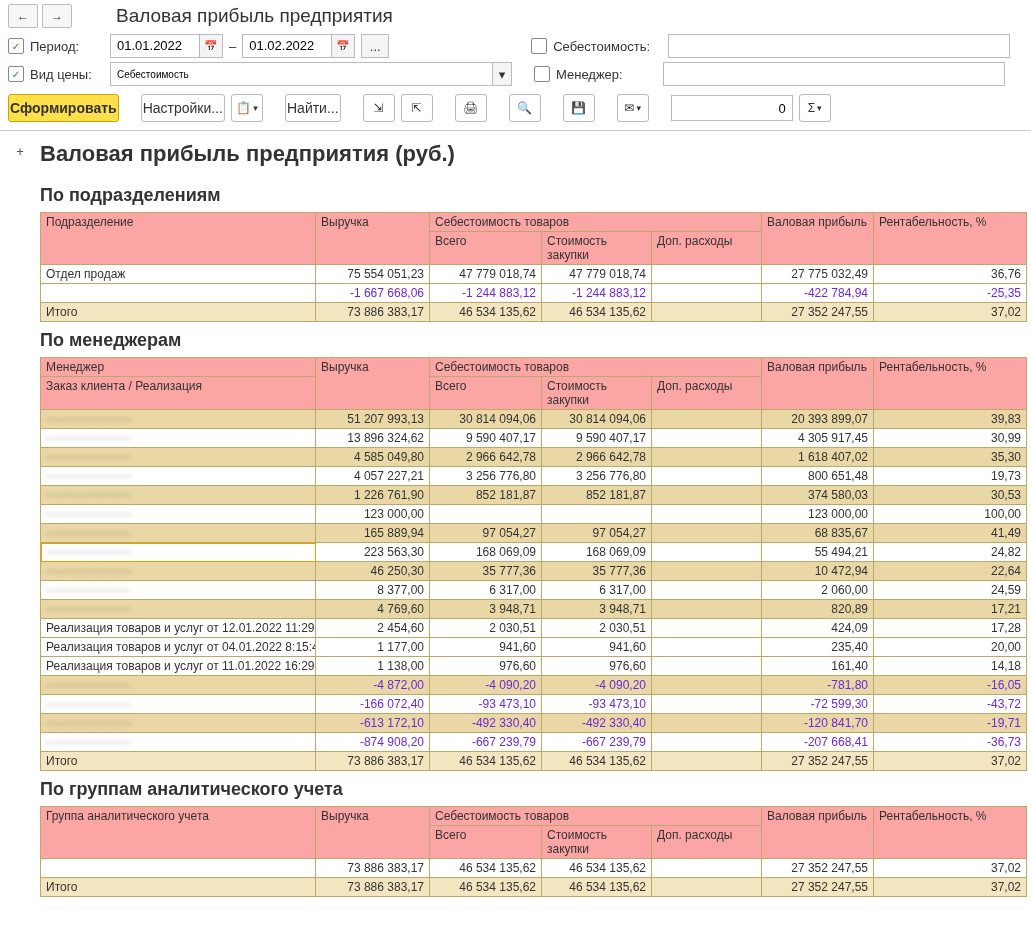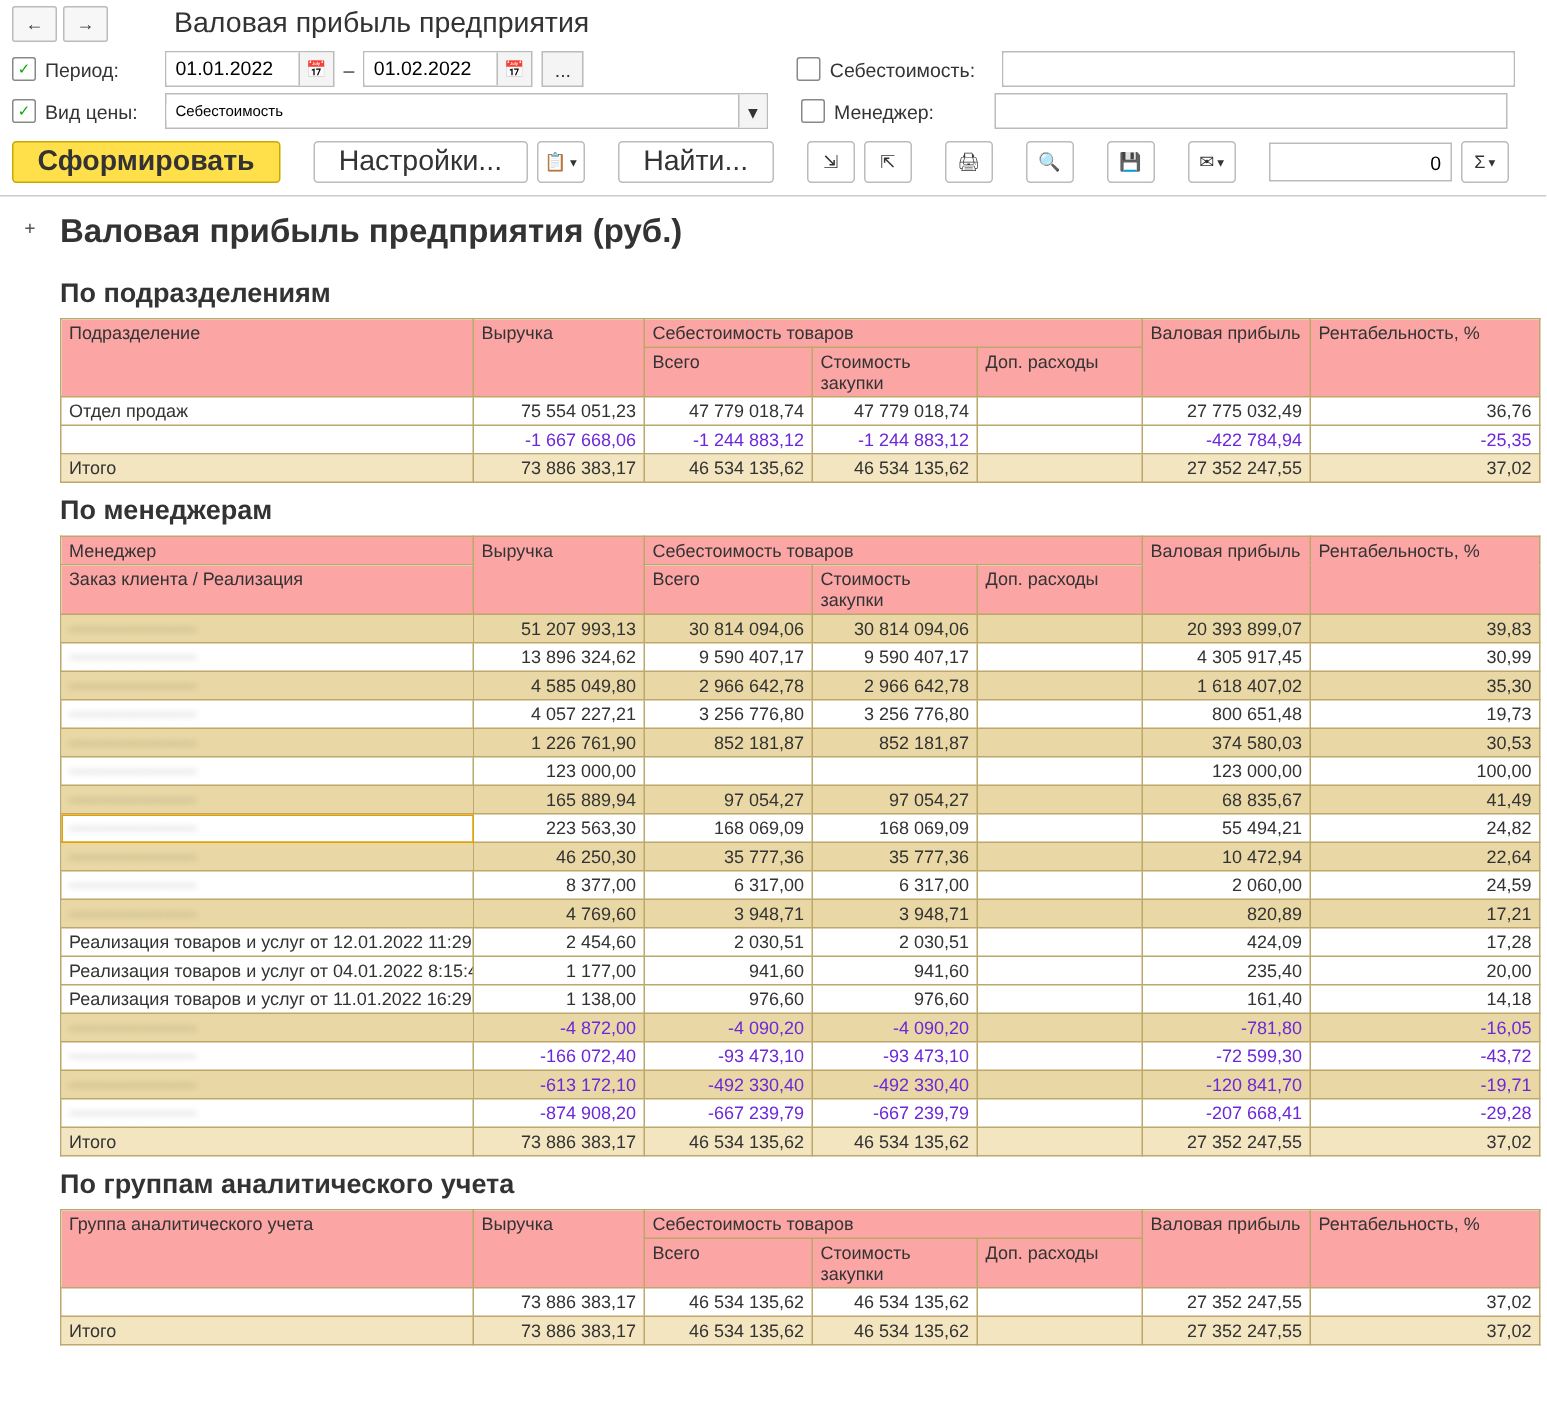--- a/index.html
+++ b/index.html
@@ -128,27 +128,27 @@
   .cmd-toolbar {
     display: flex;
     align-items: center;
     padding: 6px 8px;
     gap: 6px;
   }
   .btn {
     border: 1px solid #bbb;
     background: #fff;
     height: 26px;
-    padding: 0 16px;
+    padding: 0 1px;
     display: inline-flex;
     align-items: center;
     gap: 4px;
     cursor: pointer;
     border-radius: 3px;
-    font-size: 19px;
+    font-size: 14px;
   }
   .btn-primary {
     background: #ffe04a;
     border-color: #caa800;
     font-weight: bold;
   }
   .icon-btn {
     border: 1px solid #bbb;
     background: #fff;
     width: 30px;
@@ -581,21 +581,21 @@
                 <td class="num neg">-120 841,70</td>
                 <td class="num neg">-19,71</td>
               </tr>
               <tr>
                 <td class="row-with-gutter"><span class="blur">──────────</span></td>
                 <td class="num neg">-874 908,20</td>
                 <td class="num neg">-667 239,79</td>
                 <td class="num neg">-667 239,79</td>
                 <td class="num neg"></td>
                 <td class="num neg">-207 668,41</td>
-                <td class="num neg">-29,28</td>
+                <td class="num neg">-36,73</td>
               </tr>
             </tbody>
         <tbody>
               <tr class="totalrow">
           <td>Итого</td>
           <td class="num">73 886 383,17</td>
           <td class="num">46 534 135,62</td>
           <td class="num">46 534 135,62</td>
           <td class="num"></td>
           <td class="num">27 352 247,55</td>

